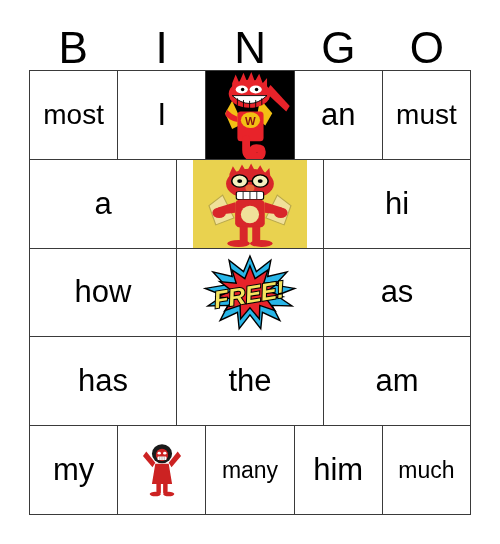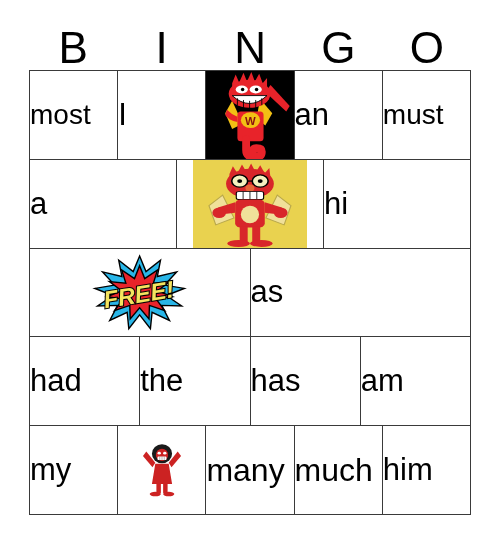--- a/index.html
+++ b/index.html
@@ -60,31 +60,32 @@
   .cell {
     flex: 1 1 0;
     min-width: 0;
     position: relative;
     border-right: 1.5px solid #3a3a3a;
     border-bottom: 1.5px solid #3a3a3a;
     box-sizing: border-box;
     background: #ffffff;
     display: flex;
     align-items: center;
+    justify-content: center;
     overflow: hidden;
   }
   .cell-text {
     font-size: 31px;
     line-height: 34px;
     color: #000000;
     white-space: nowrap;
     text-align: center;
   }
   .cell-text.sz-4 { font-size: 28px; }
-  .cell-text.sz-5 { font-size: 32px; }
+  .cell-text.sz-5 { font-size: 23px; }
   
   .pic-fill {
     position: absolute;
     left: 0; top: 0; right: 0; bottom: 0;
   }
   .pic-inset {
     position: absolute;
     left: 11%; top: 0; right: 11%; bottom: 0;
   }
   .pic-small {
@@ -185,43 +186,43 @@
               <ellipse cx="60" cy="95" rx="10" ry="4" fill="#d8262a"></ellipse>
             </svg>
           </div>
         </div>
         <div class="cell">
           <span class="cell-text ">hi</span>
         </div>
       </div>
       <div class="grid-row">
         <div class="cell">
+          <span class="cell-text ">how</span>
+        </div>
+        <div class="cell">
           <div class="pic-inset">
             <svg viewBox="0 0 100 100" preserveAspectRatio="xMidYMid meet">
               <path d="M50.0 8.0 L57.3 25.7 L73.8 12.8 L70.2 31.3 L92.2 26.1 L78.5 41.1 L100.9 44.9 L80.3 53.0 L97.9 64.9 L75.1 64.2 L84.0 81.4 L64.2 72.1 L62.3 90.8 L50.0 75.0 L37.7 90.8 L35.8 72.1 L16.0 81.4 L24.9 64.2 L2.1 64.9 L19.7 53.0 L-0.9 44.9 L21.5 41.1 L7.8 26.1 L29.8 31.3 L26.2 12.8 L42.7 25.7 Z" fill="#29b6e8" stroke="#000000" stroke-width="1.6"></path>
               <path d="M50.0 19.0 L55.8 33.7 L70.4 23.9 L65.7 38.9 L84.4 37.1 L70.5 47.6 L87.4 54.4 L68.9 57.1 L78.6 70.3 L61.2 64.3 L60.7 79.7 L50.0 67.0 L39.3 79.7 L38.8 64.3 L21.4 70.3 L31.1 57.1 L12.6 54.4 L29.5 47.6 L15.6 37.1 L34.3 38.9 L29.6 23.9 L44.2 33.7 Z" fill="#e8232a" stroke="#000000" stroke-width="1.6"></path>
               <g transform="rotate(-9 50 52)">
                 <text x="49" y="61" font-family="Liberation Sans, sans-serif" font-size="27" font-weight="bold" font-style="italic" text-anchor="middle" fill="#f5e45f" stroke="#000000" stroke-width="2.4" paint-order="stroke">FREE!</text>
               </g>
             </svg>
           </div>
         </div>
         <div class="cell">
           <span class="cell-text ">as</span>
         </div>
       </div>
       <div class="grid-row">
         <div class="cell">
-          <span class="cell-text ">had</span>
+          <span class="cell-text ">has</span>
         </div>
         <div class="cell">
           <span class="cell-text ">the</span>
-        </div>
-        <div class="cell">
-          <span class="cell-text ">has</span>
         </div>
         <div class="cell">
           <span class="cell-text ">am</span>
         </div>
       </div>
       <div class="grid-row">
         <div class="cell">
           <span class="cell-text ">my</span>
         </div>
         <div class="cell">
@@ -242,21 +243,21 @@
               <rect x="52" y="80" width="8" height="16" fill="#cc2222"></rect>
               <ellipse cx="38" cy="98" rx="10" ry="4" fill="#cc2222"></ellipse>
               <ellipse cx="62" cy="98" rx="10" ry="4" fill="#cc2222"></ellipse>
             </svg>
           </div>
         </div>
         <div class="cell">
           <span class="cell-text sz-5">many</span>
         </div>
         <div class="cell">
+          <span class="cell-text ">him</span>
+        </div>
+        <div class="cell">
           <span class="cell-text sz-5">much</span>
         </div>
-        <div class="cell">
-          <span class="cell-text ">him</span>
-        </div>
       </div>
     </div>
 
 </div>
 
 </body></html>

